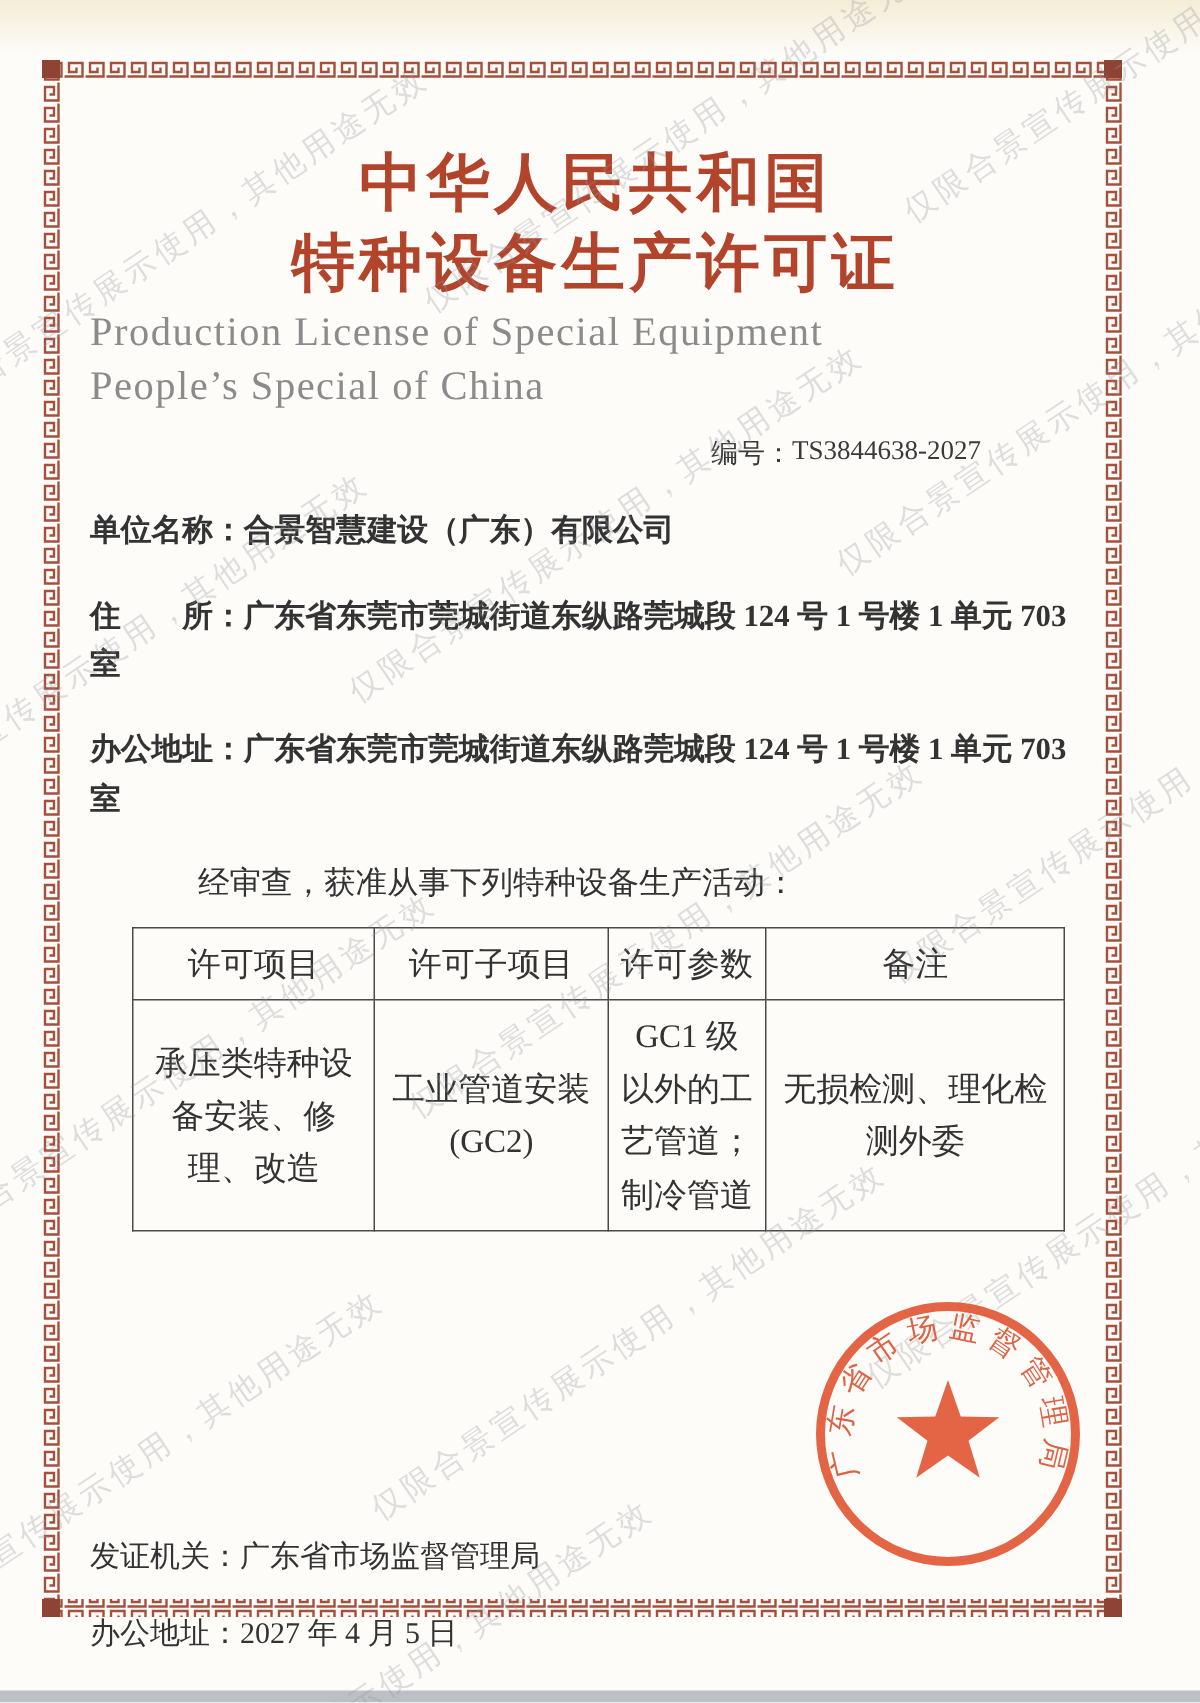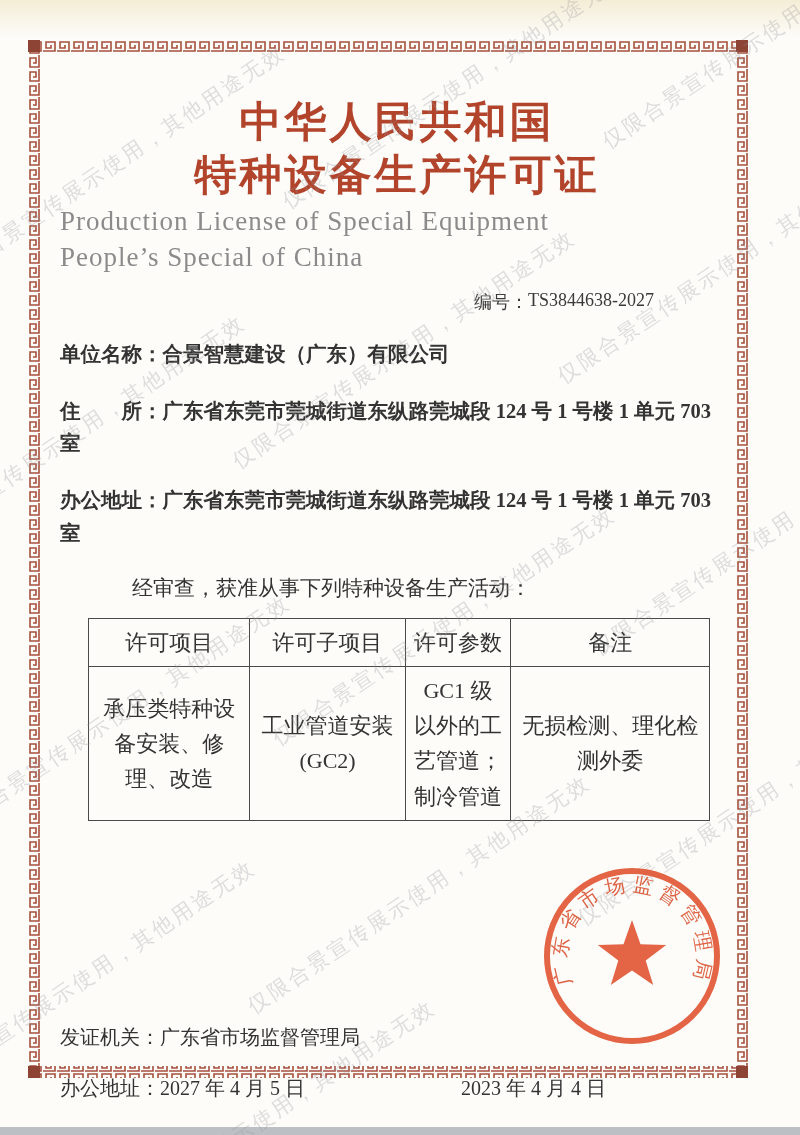--- a/index.html
+++ b/index.html
@@ -152,21 +152,20 @@
       </tr>
     </tbody>
   </table>
 
   <div class="footer">
     <div class="authority-row">
       <span>发证机关：</span><span>广东省市场监督管理局</span>
     </div>
     <div class="dates-row">
       <span><span>办公地址：</span><span>2027 年 4 月 5 日</span></span>
-      <span class="issue-date">2023 年 4 月 4 日</span>
     </div>
   </div>
 </div>
 
 <div class="wm-layer">
   <div class="wm">仅限合景宣传展示使用，其他用途无效</div>
   <div class="wm">仅限合景宣传展示使用，其他用途无效</div>
   <div class="wm">仅限合景宣传展示使用，其他用途无效</div>
   <div class="wm">仅限合景宣传展示使用，其他用途无效</div>
   <div class="wm">仅限合景宣传展示使用，其他用途无效</div>

